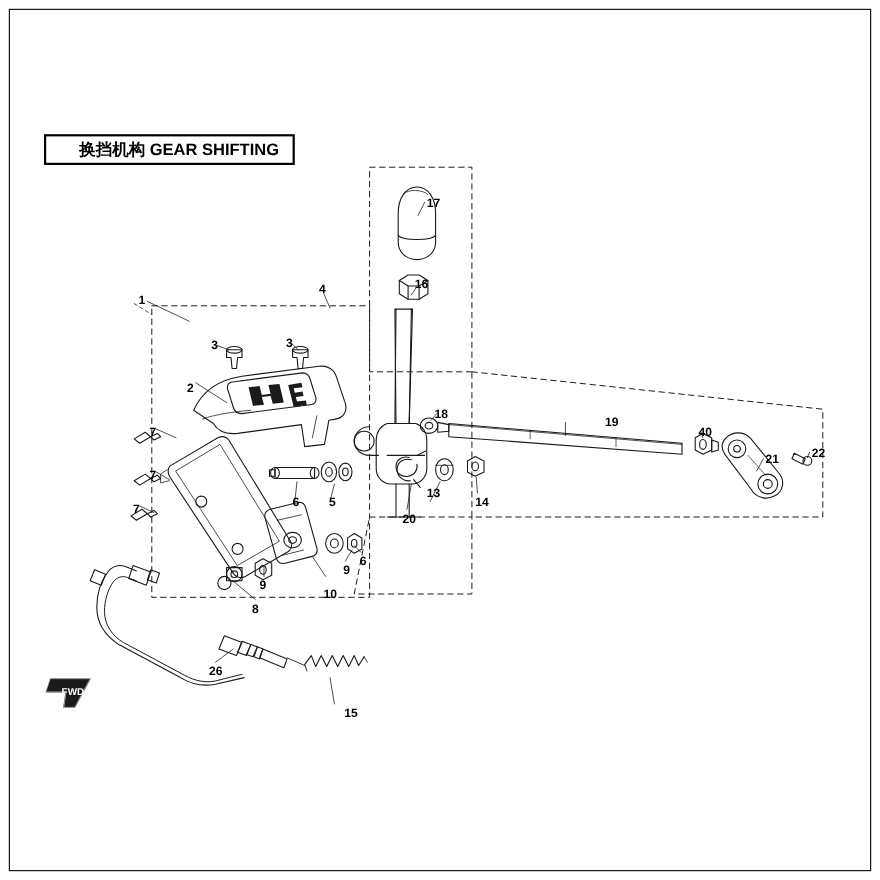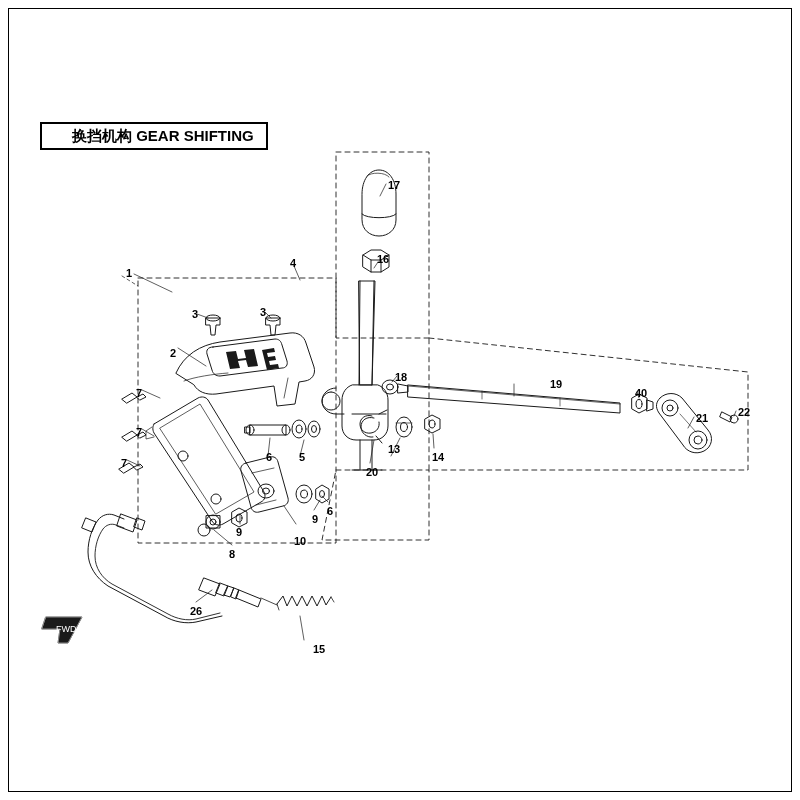--- a/index.html
+++ b/index.html
@@ -60,21 +60,21 @@
     font-size: 11px;
     font-weight: bold;
     color: #000000;
     font-family: "Liberation Sans", sans-serif;
     line-height: 1;
     white-space: nowrap;
   }
   .fwd-label {
     position: absolute;
     font-size: 9px;
-    font-weight: normal;
+    font-weight: bold;
     color: #ffffff;
     font-family: "Liberation Sans", sans-serif;
   }
 </style>
 </head>
 <body>
 
 <div id="sheet">
 
   <div class="frame"></div>

